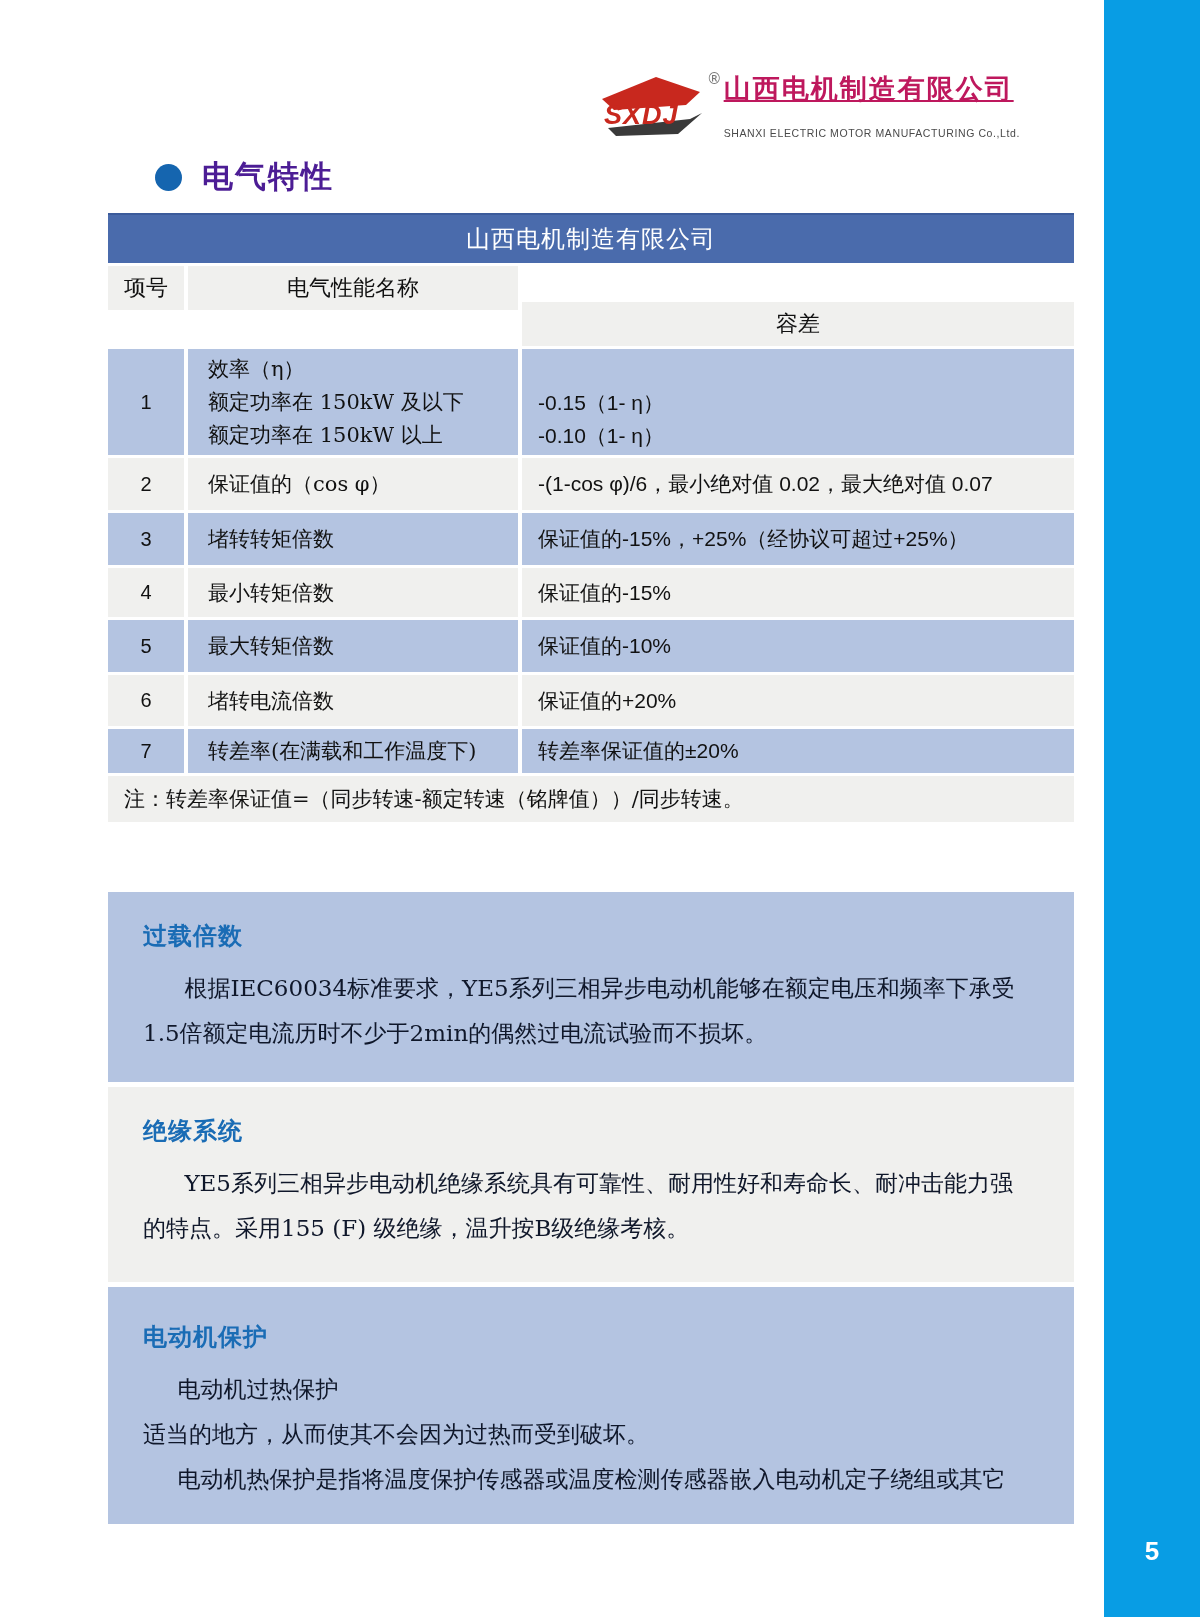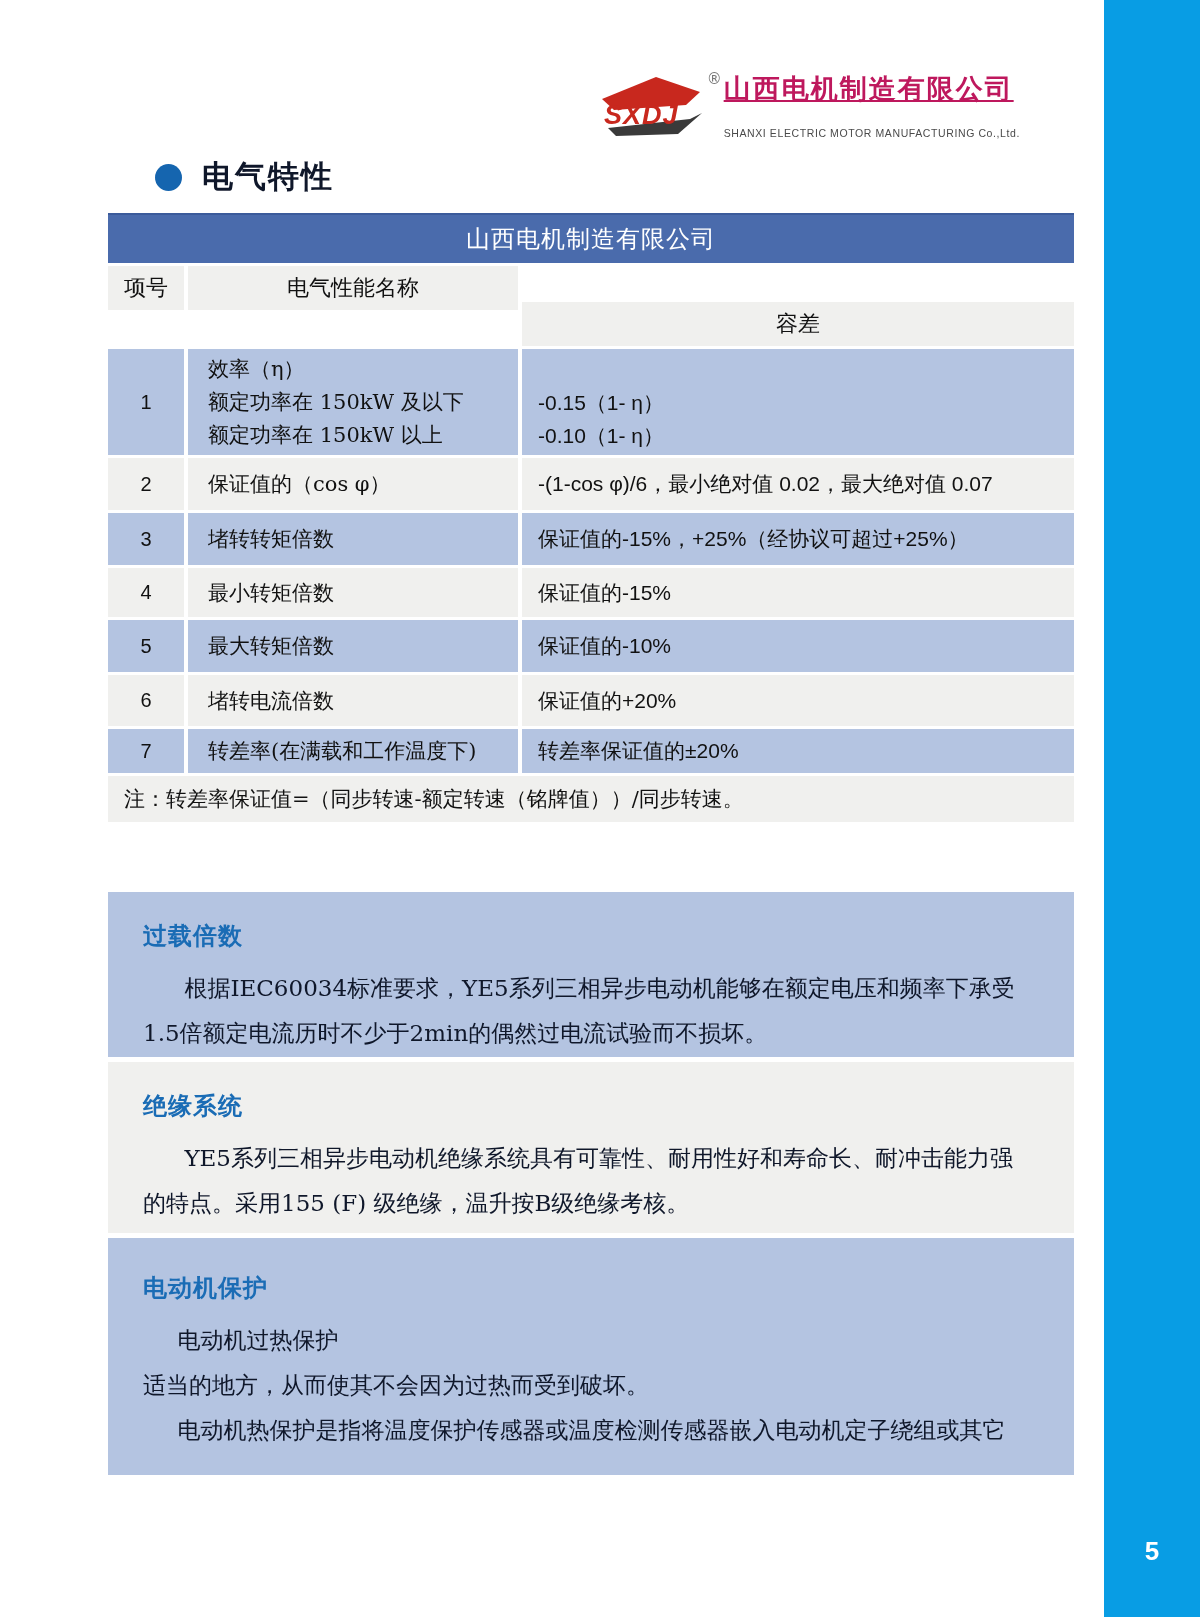--- a/index.html
+++ b/index.html
@@ -75,21 +75,21 @@
   .heading-bullet {
     width: 27px; height: 27px;
     border-radius: 50%;
     background: #1565af;
     margin-left: 47px;
   }
   .heading-title {
     margin-left: 20px;
     font-size: 31px;
     font-weight: bold;
-    color: #0f172a;
+    color: #4c1d95;
     letter-spacing: 2px;
   }
 
   
   .etable {
     margin-top: 15px;
     width: 966px;
     display: grid;
     grid-template-columns: 76px 330px 1fr;
     column-gap: 4px;
@@ -139,22 +139,22 @@
   }
 
   
   .box {
     width: 966px;
     padding: 28px 40px 0 35px;
     font-family: "DejaVu Serif", "Liberation Serif", serif;
   }
   .box-blue { background: #b4c4e1; }
   .box-gray { background: #f0f0ee; }
-  .box1 { margin-top: 70px; height: 165px; }
-  .box2 { margin-top: 5px; height: 171px; }
+  .box1 { margin-top: 70px; height: 190px; }
+  .box2 { margin-top: 5px; height: 195px; }
   .box3 { margin-top: 5px; height: 237px; padding-top: 34px; }
   .box-title {
     font-size: 24px;
     font-weight: bold;
     color: #1a6cb5;
     margin-bottom: 14px;
     letter-spacing: 1px;
   }
   .box-line {
     font-size: 23px;

